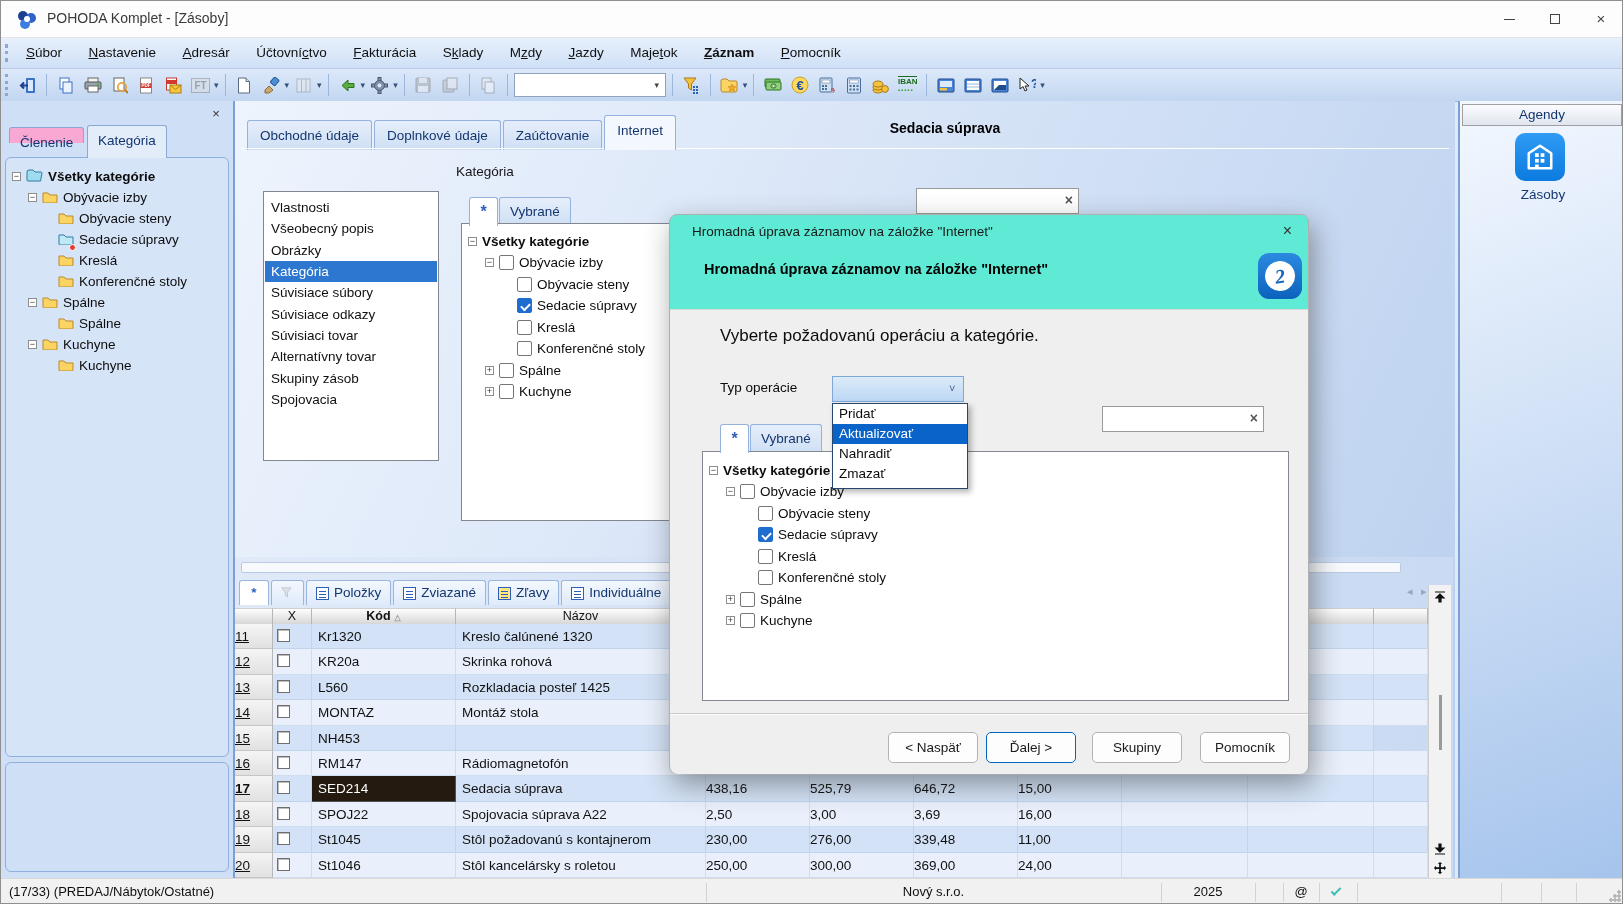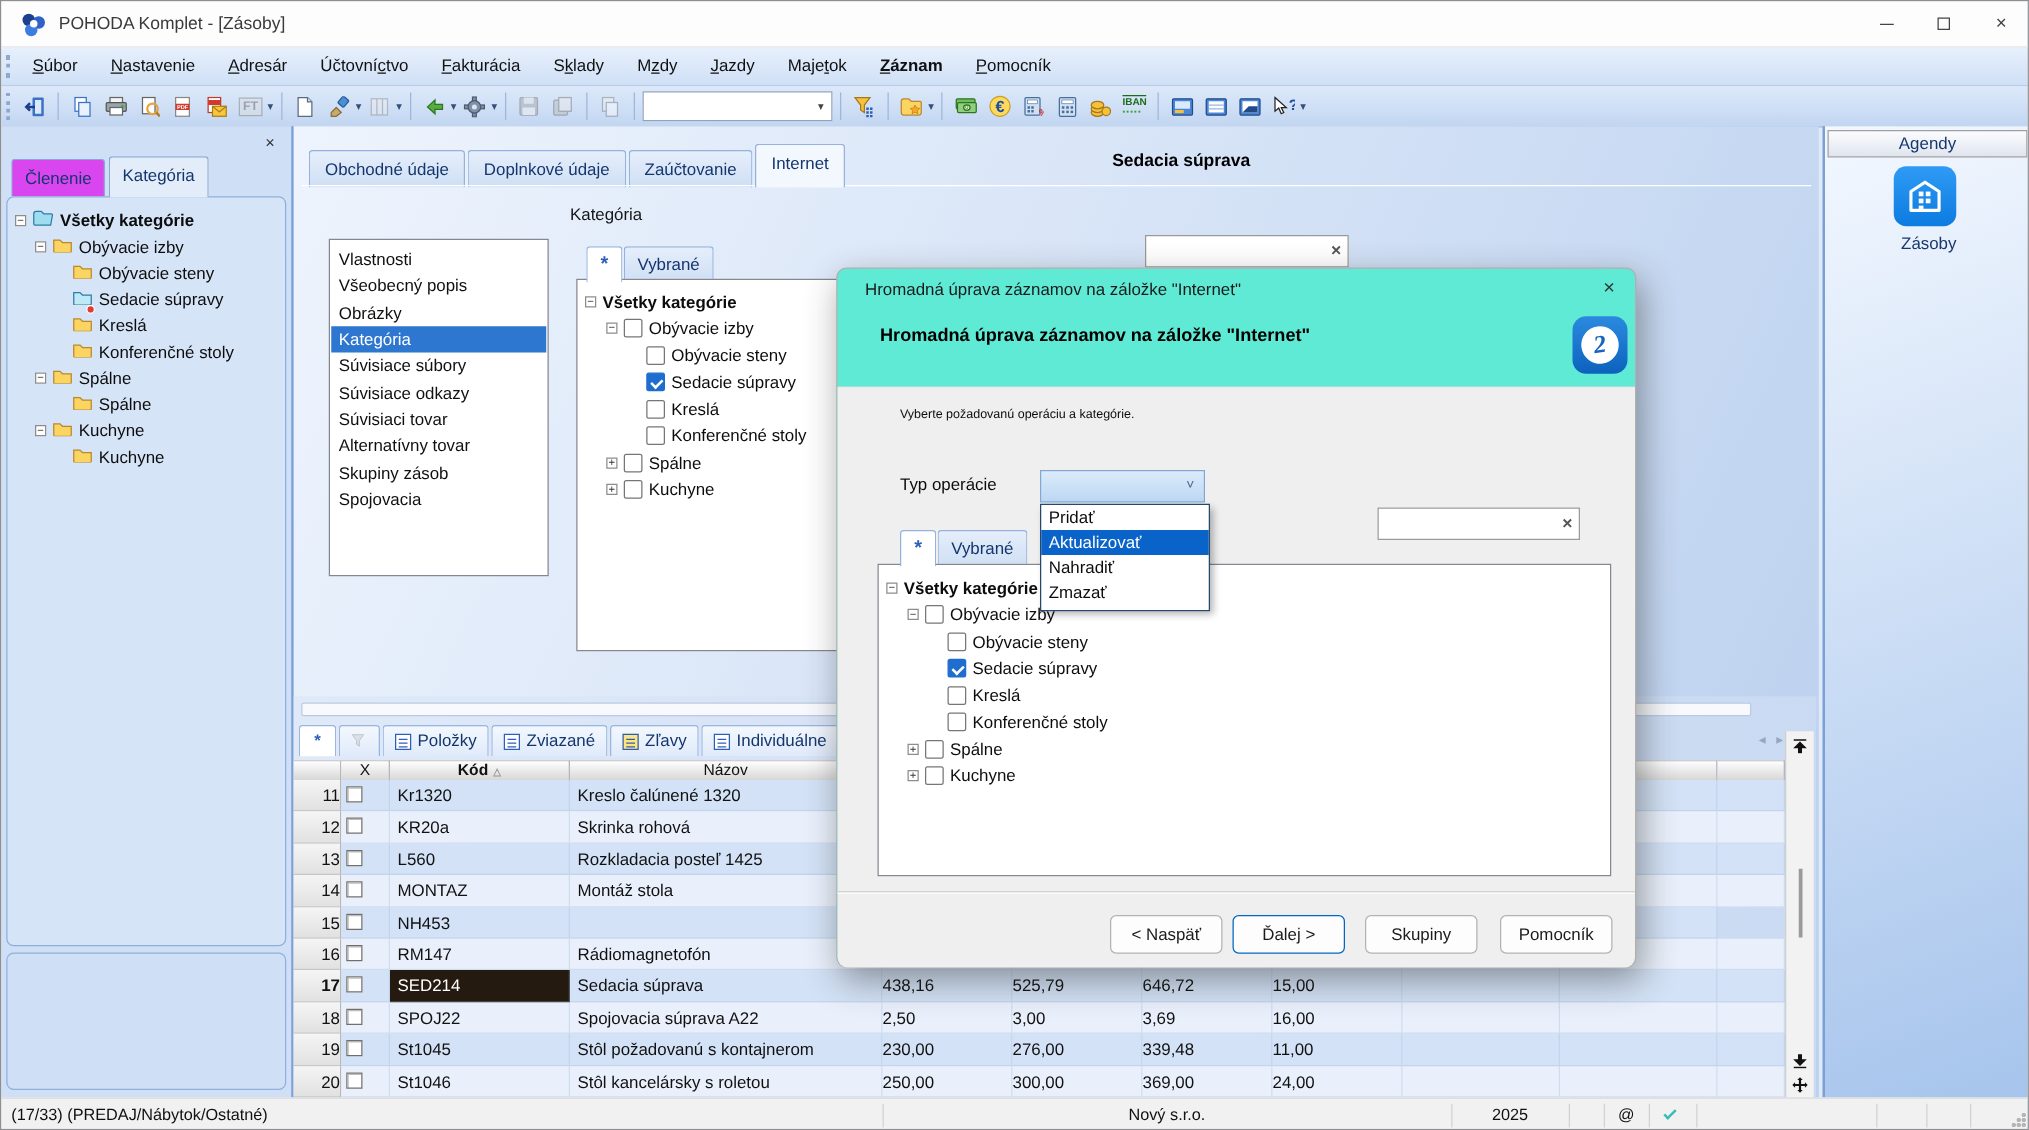--- a/index.html
+++ b/index.html
@@ -31,21 +31,21 @@
   .gl{font-weight:bold;}
   .dis{opacity:.45;filter:grayscale(1);}
   #tb-combo{width:152px;height:24px;background:#fff;border:1px solid #8fa3bf;display:flex;align-items:center;}
   #tb-combo .cbtn{margin-left:auto;width:16px;height:100%;display:flex;align-items:center;justify-content:center;color:#444;font-size:9px;}
   .ibantxt{font-size:8px;font-weight:bold;color:#1c6b1c;border-top:1px solid #1c6b1c;line-height:9px;}
   .ibantxt i{display:block;font-style:normal;letter-spacing:1px;color:#2ea52e;font-size:6px;}
 
   
   #sidepanel{left:0;top:100px;width:234px;height:777px;background:#cfdff5;border-right:2px solid #7ba0d6;}
   #sp-close{position:absolute;right:8px;top:5px;width:18px;height:16px;text-align:center;line-height:15px;font-size:13px;color:#333;}
-  .sptab{position:absolute;top:26px;height:30px;line-height:29px;padding:0 10px;font-size:13.5px;color:#14366f;border:1px solid #8aa8d4;border-bottom:none;border-radius:3px 3px 0 0;background:#d946ef;}
+  .sptab{position:absolute;top:26px;height:16px;line-height:29px;padding:0 10px;font-size:13.5px;color:#14366f;border:1px solid #8aa8d4;border-bottom:none;border-radius:3px 3px 0 0;background:#f9a8d4;}
   .sptab.on{background:#e3edfa;height:33px;top:24px;z-index:2;}
   #sp-tree{position:absolute;left:4px;top:56px;width:224px;height:600px;border:1px solid #8fb0dd;border-radius:6px;background:#d6e4f8;}
   #sp-box2{position:absolute;left:4px;top:661px;width:224px;height:110px;border:1px solid #8fb0dd;border-radius:6px;}
   .trow{position:absolute;height:21px;white-space:nowrap;display:flex;align-items:center;}
   .exp{width:9px;height:9px;border:1px solid #8d8d8d;background:#fff;font-size:9px;line-height:7px;text-align:center;color:#333;display:inline-block;flex:0 0 9px;}
   .tl{font-size:13.5px;color:#0d0d0d;margin-left:5px;}
   .tl.b{font-weight:bold;}
   .fico{margin-left:5px;flex:0 0 16px;position:relative;}
   .fico .dot{position:absolute;right:-2px;bottom:-2px;width:7px;height:7px;border-radius:50%;background:#e03c31;border:1px solid #fff;}
 
@@ -80,21 +80,21 @@
   .btab.on{background:#fff;}
   .lico{width:13px;height:13px;border:1px solid #2e5fb8;background:#fff;position:relative;}
   .lico:before{content:"";position:absolute;left:2px;right:2px;top:3px;height:1px;background:#2e5fb8;box-shadow:0 3px 0 #2e5fb8,0 6px 0 #2e5fb8;}
   .lico.y{background:#ffe580;}
   .tabarrow{position:absolute;top:28px;font-size:11px;color:#93a7c4;}
   #thead{position:absolute;left:0;top:51px;width:1193px;height:16px;display:grid;grid-template-columns:38px 39px 144px 250px 104px 104px 104px 104px 126px 126px 1fr;}
   #thead .hc{background:linear-gradient(#fefefe,#d7d7d7);border-right:1px solid #b7b7b7;border-top:1px solid #cfcfcf;font-size:12.5px;line-height:15px;text-align:center;color:#111;overflow:hidden;}
   #thead .hc .tri{font-size:8px;color:#9a9a9a;margin-left:4px;}
   .trowline{position:absolute;left:0;width:1193px;height:25.4px;display:grid;grid-template-columns:38px 39px 144px 250px 104px 104px 104px 104px 126px 126px 1fr;}
   .cell{font-size:13.5px;line-height:25px;color:#111;border-right:1px solid rgba(160,185,220,.35);border-bottom:1px solid rgba(160,185,220,.35);padding-left:6px;overflow:hidden;white-space:nowrap;}
-  .cnum{background:linear-gradient(#f5f5f5,#e1e1e1);border-right:1px solid #b7b7b7;border-bottom:1px solid #c6c6c6;text-align:right;padding-left:0;}
+  .cnum{background:linear-gradient(#f5f5f5,#e1e1e1);border-right:1px solid #b7b7b7;border-bottom:1px solid #c6c6c6;text-align:left;padding-left:0;text-decoration:underline;}
   .cnum.b{font-weight:bold;}
   .cx{padding-left:4px;}
   .cx .tcb{display:inline-block;width:13px;height:13px;background:#fff;border:1px solid #6f6f6f;box-shadow:inset 1px 1px 0 #bdbdbd;margin-top:5px;}
   .cv{text-align:left;padding-right:8px;padding-left:0;}
   .codesel{background:#241a10;color:#fff;}
   .rA{background:#d3e2f6;}
   .rB{background:#e9f0fb;}
   
   #vscroll{position:absolute;left:1193px;top:28px;width:23px;height:293px;background:#f2f2f2;border-left:1px solid #cfcfcf;}
   #vscroll svg{position:absolute;left:4px;}
@@ -120,21 +120,21 @@
   #ag-label{position:absolute;left:0;top:86px;width:166px;text-align:center;font-size:13.5px;color:#16386f;}
 
   
   #dialog{left:668px;top:213px;width:640px;height:560px;background:#5eead4;border:1px solid #b0b0b0;border-radius:8px;box-shadow:4px 10px 28px rgba(40,40,40,.45);z-index:50;}
   #dlg-title{position:absolute;left:22px;top:9px;font-size:13.5px;color:#1a1a1a;}
   #dlg-x{position:absolute;right:16px;top:7px;font-size:16px;color:#333;}
   #dlg-head{position:absolute;left:34px;top:46px;font-size:14.5px;font-weight:bold;color:#000;}
   #dlg-ico{position:absolute;left:588px;top:38px;width:44px;height:46px;border-radius:11px;background:linear-gradient(#2b8ae0,#0c62bd);display:flex;align-items:center;justify-content:center;}
   #dlg-ico .circ{width:30px;height:30px;border-radius:50%;background:#fff;text-align:center;font:italic bold 20px/30px "Liberation Serif",serif;color:#1565c0;transform:rotate(-8deg);}
   #dlg-body{position:absolute;left:0;top:94px;width:638px;height:465px;background:#efefef;border-top:1px solid #d9d9d9;border-radius:0 0 8px 8px;}
-  #dlg-instr{position:absolute;left:50px;top:16px;font-size:10px;color:#0c0c0c;}
+  #dlg-instr{position:absolute;left:50px;top:16px;font-size:17px;color:#0c0c0c;}
   #dlg-oplabel{position:absolute;left:50px;top:70px;font-size:13.5px;color:#0c0c0c;}
   #dlg-combo{position:absolute;left:162px;top:66px;width:132px;height:26px;background:linear-gradient(#dcebfa,#bcd7f4);border:1px solid #7fa8d9;}
   #dlg-combo .chev{position:absolute;right:4px;top:6px;width:10px;height:10px;color:#49648c;font-size:11px;line-height:10px;}
   #dlg-drop{position:absolute;left:162px;top:93px;width:136px;height:86px;background:#fff;border:1px solid #26486e;box-shadow:3px 3px 6px rgba(0,0,0,.3);z-index:5;}
   .opt{height:20px;line-height:20px;padding-left:6px;font-size:13.5px;color:#0c0c0c;}
   .opt.sel{background:#0a63c9;color:#fff;}
   #dlg-treebox{position:absolute;left:32px;top:141px;width:587px;height:250px;background:#fff;border:1px solid #828790;}
   #dlg-sep{position:absolute;left:0;top:403px;width:638px;border-top:1px solid #c9c9c9;border-bottom:1px solid #fdfdfd;}
   .dbtn{position:absolute;top:422px;width:90px;height:31px;background:#fdfdfd;border:1px solid #b3b3b3;border-radius:5px;text-align:center;line-height:29px;font-size:13.5px;color:#1a1a1a;}
   .dbtn.def{border:1.5px solid #0067c0;}

